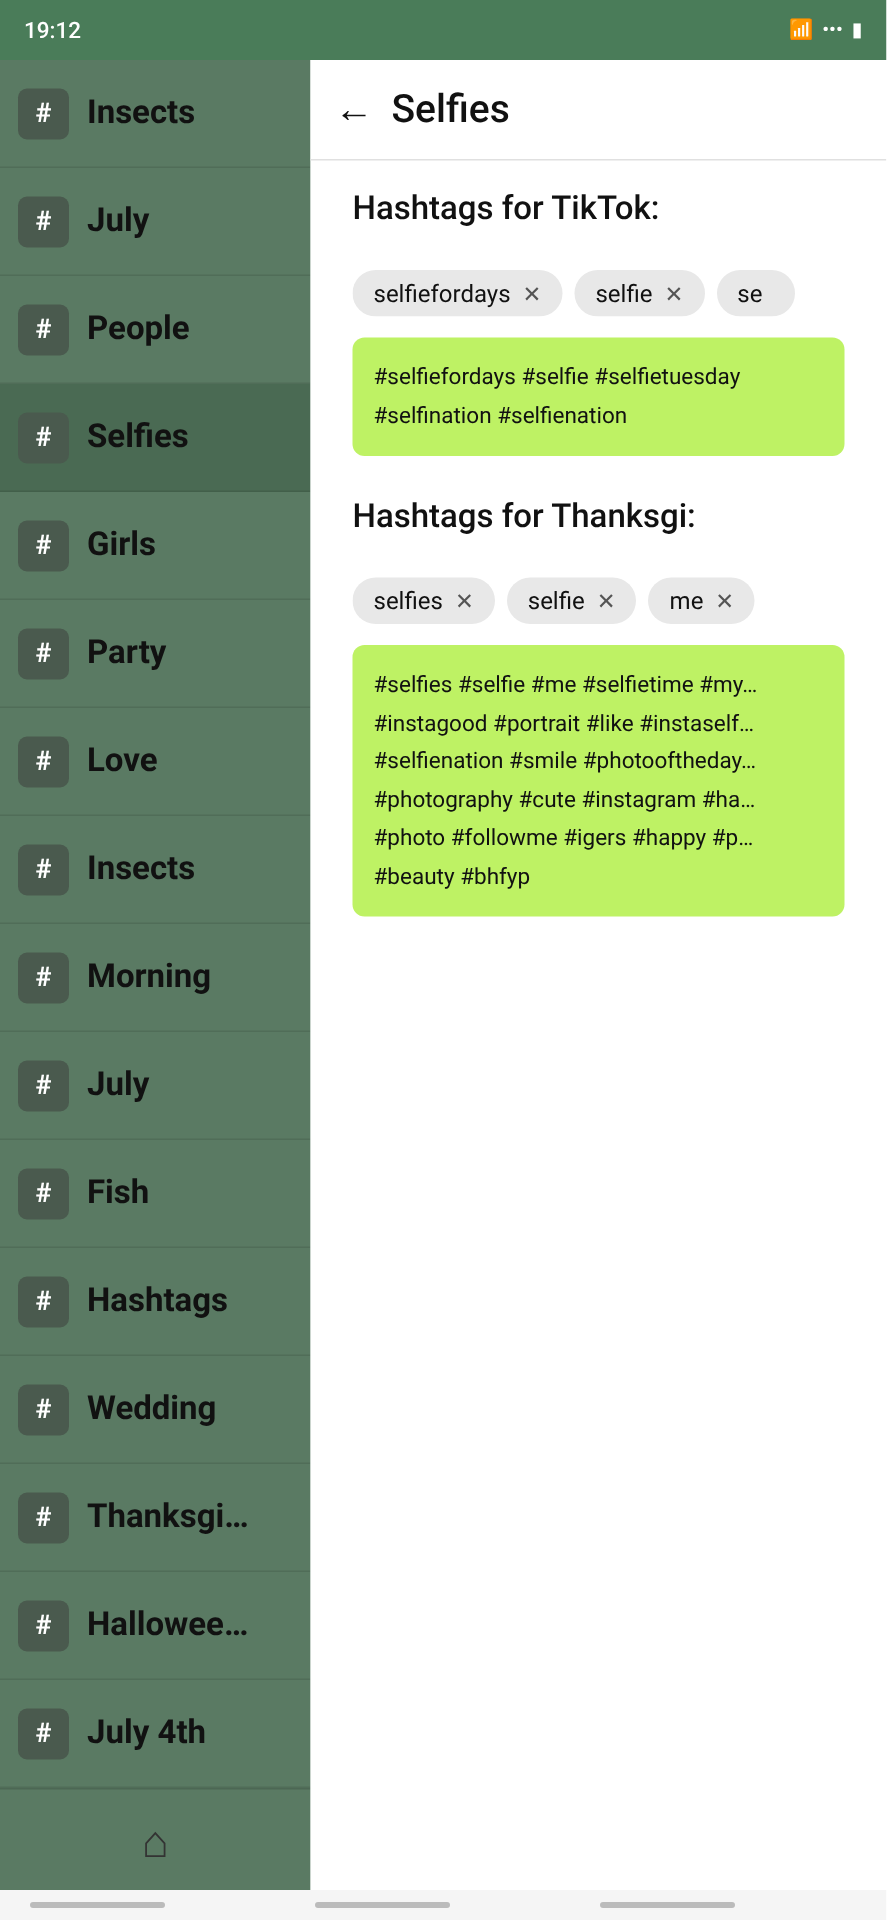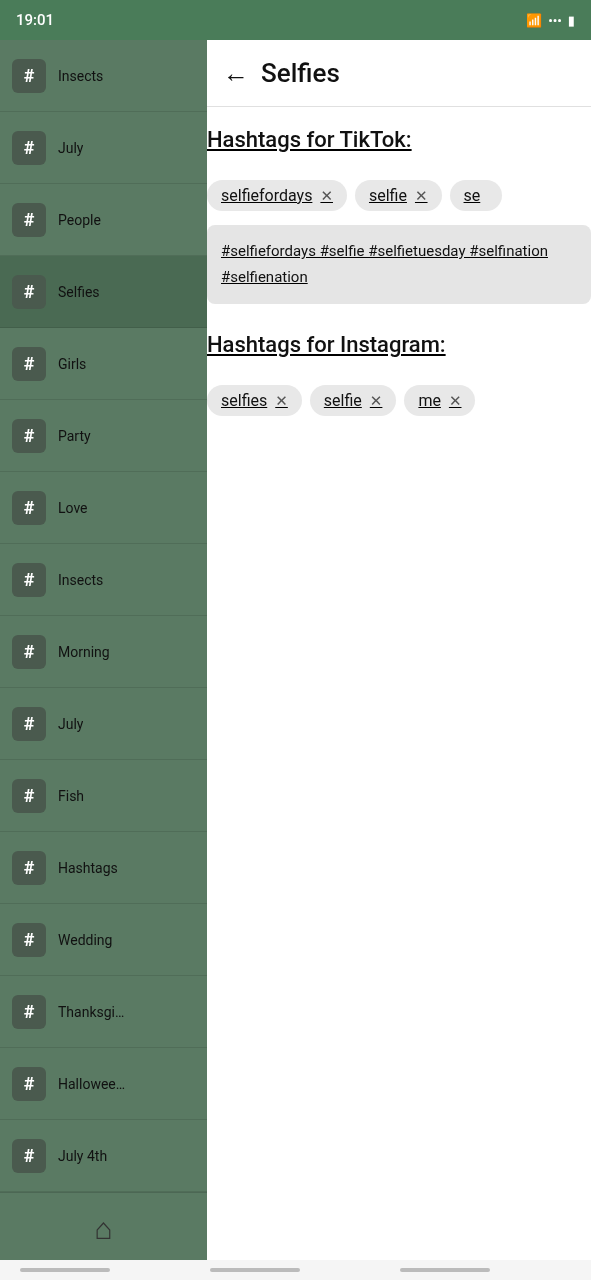--- a/index.html
+++ b/index.html
@@ -72,22 +72,22 @@
       display: flex;
       align-items: center;
       justify-content: center;
       margin-right: 12px;
       flex-shrink: 0;
       color: #fff;
       font-size: 18px;
       font-weight: bold;
     }
     .sidebar-label {
-      font-size: 14px;
-      font-weight: 400;
+      font-size: 22px;
+      font-weight: 700;
       color: #111;
       white-space: nowrap;
       overflow: hidden;
       text-overflow: ellipsis;
     }
     .sidebar-footer {
       height: 72px;
       display: flex;
       align-items: center;
       justify-content: center;
@@ -125,23 +125,22 @@
       line-height: 1;
     }
     .content-title {
       font-size: 26px;
       font-weight: 500;
       color: #111;
     }
 
     
     .content-body {
-      padding: 20px 0;
+      padding: 20px 28px;
       flex: 1;
-      text-decoration: underline;
     }
 
     .section-title {
       font-size: 22px;
       font-weight: 500;
       color: #111;
       margin-bottom: 16px;
     }
 
     
@@ -165,21 +164,21 @@
     }
     .tag-chip .close-x {
       margin-left: 8px;
       font-size: 15px;
       cursor: pointer;
       color: #555;
     }
 
     
     .hashtag-block {
-      background: #e5e5e5;
+      background: #bef264;
       border-radius: 8px;
       padding: 14px;
       font-size: 15px;
       color: #111;
       line-height: 1.7;
       margin-bottom: 28px;
       overflow: hidden;
     }
 
     
@@ -215,21 +214,21 @@
     }
     .scroll-ind-right {
       width: 90px;
       margin-left: 100px;
     }
   </style>
 </head>
 <body>
 
 <div class="status-bar">
-  <span>19:01</span>
+  <span>19:12</span>
   <div class="status-bar-right">
     <span class="wifi-icon">📶</span>
     <span class="signal-icon">•••</span>
     <span class="battery-icon">▮</span>
   </div>
 </div>
 
 <div class="main-layout">
 
   <div class="sidebar">
@@ -344,37 +343,40 @@
             <span>se</span>
           </div>
         </div>
 
         <div class="hashtag-block">
           <span>#selfiefordays #selfie #selfietuesday #selfination #selfienation</span>
         </div>
       </div>
 
       <div>
-        <div class="section-title">Hashtags for Instagram:</div>
+        <div class="section-title">Hashtags for Thanksgi:</div>
 
         <div class="tags-row">
           <div class="tag-chip">
             <span>selfies</span>
             <span class="close-x">✕</span>
           </div>
           <div class="tag-chip">
             <span>selfie</span>
             <span class="close-x">✕</span>
           </div>
           <div class="tag-chip">
             <span>me</span>
             <span class="close-x">✕</span>
           </div>
         </div>
 
+        <div class="hashtag-block">
+          <span>#selfies #selfie #me #selfietime #my… #instagood #portrait #like #instaself… #selfienation #smile #photooftheday… #photography #cute #instagram #ha… #photo #followme #igers #happy #p… #beauty #bhfyp</span>
+        </div>
       </div>
 
     </div>
   </div>
 </div>
 
 <div class="bottom-indicators">
   <div class="scroll-indicator scroll-ind-left"></div>
   <div class="scroll-indicator scroll-ind-mid"></div>
   <div class="scroll-indicator scroll-ind-right"></div>

